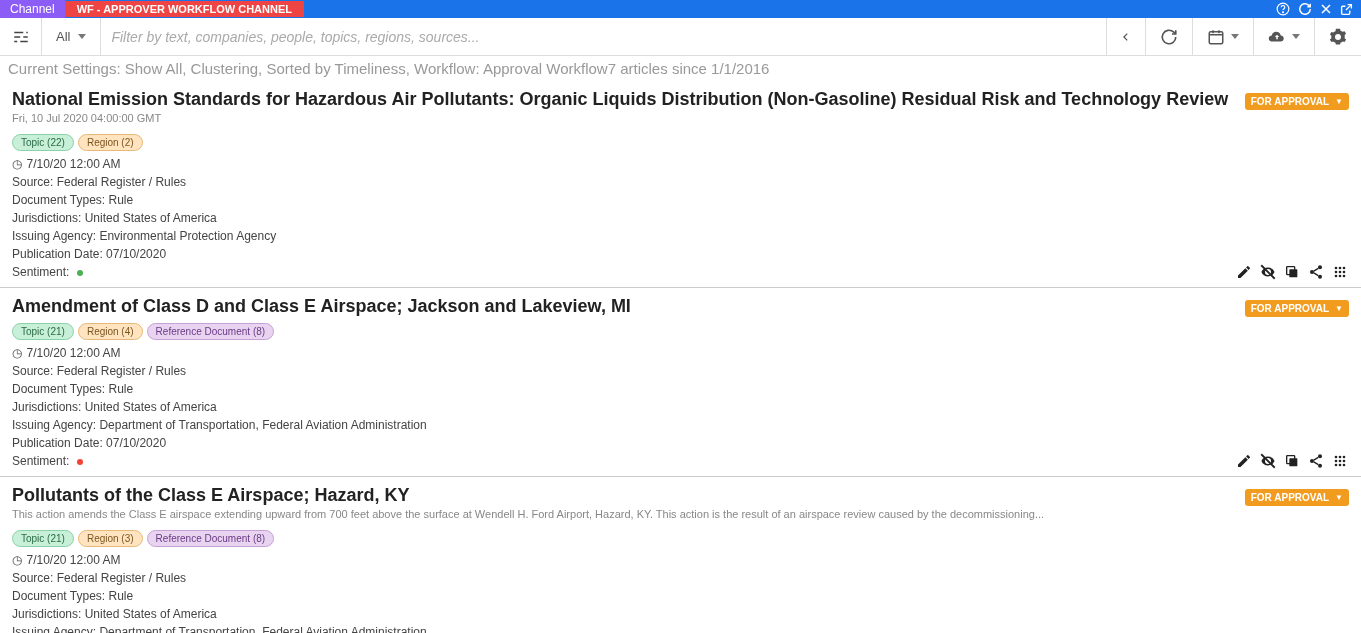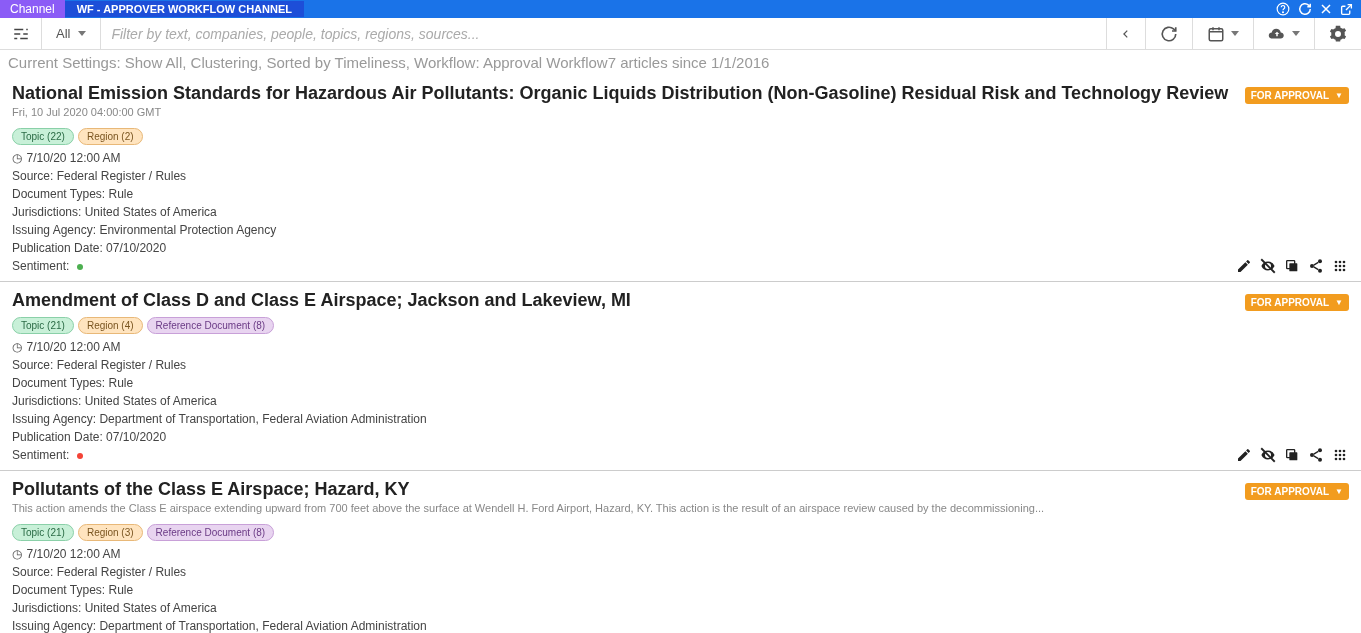--- a/index.html
+++ b/index.html
@@ -1,23 +1,23 @@
 <!DOCTYPE html>
 <html><head>
 <meta charset="utf-8">
 <style>
 * { margin: 0; padding: 0; box-sizing: border-box; font-family: Arial, Helvetica, sans-serif; }
 body { width: 1361px; background: #fff; font-size: 12px; color: #333; }
 .top-bar { background: #1a73e8; color: #fff; display: flex; align-items: center; height: 18px; }
 .top-bar .channel-label { background: #8b5cf6; padding: 2px 10px; font-size: 12px; font-weight: 500; }
-.top-bar .channel-name { font-size: 11px; font-weight: bold; padding: 2px 12px; background: #1d4ed8; }
+.top-bar .channel-name { font-size: 11px; font-weight: bold; padding: 2px 12px; background: #ef4444; }
 .top-bar .spacer { flex: 1; }
 .top-bar .top-icons { display: flex; gap: 8px; padding: 0 8px; align-items: center; }
 .top-bar .top-icons span { cursor: pointer; font-size: 13px; }
-.filter-bar { display: flex; align-items: center; height: 32px; border-bottom: 1px solid #ddd; background: #fff; }
+.filter-bar { display: flex; align-items: center; height: 38px; border-bottom: 1px solid #ddd; background: #fff; }
 .filter-bar .tune { width: 42px; display: flex; justify-content: center; align-items: center; border-right: 1px solid #ddd; height: 100%; cursor: pointer; }
 .filter-bar .all-dd { display: flex; align-items: center; gap: 8px; padding: 0 14px; border-right: 1px solid #ddd; height: 100%; color: #555; cursor: pointer; font-size: 13px; }
 .filter-bar .search { flex: 1; height: 100%; display: flex; align-items: center; }
 .filter-bar .search input { border: none; outline: none; width: 100%; font-size: 14px; padding: 0 10px; color: #888; }
 .filter-bar .search input::placeholder { color: #aaa; font-style: italic; }
 .filter-bar .right-controls { display: flex; align-items: center; height: 100%; }
 .filter-bar .right-controls .btn { border-left: 1px solid #ddd; height: 100%; display: flex; align-items: center; justify-content: center; padding: 0 14px; cursor: pointer; color: #555; }
 .settings-row { display: flex; justify-content: flex-start; padding: 4px 8px; font-size: 15px; color: #999; }
 .article { border-bottom: 1px solid #ccc; padding: 8px 12px 6px 12px; position: relative; }
 .article-header { display: flex; justify-content: space-between; align-items: flex-start; }

